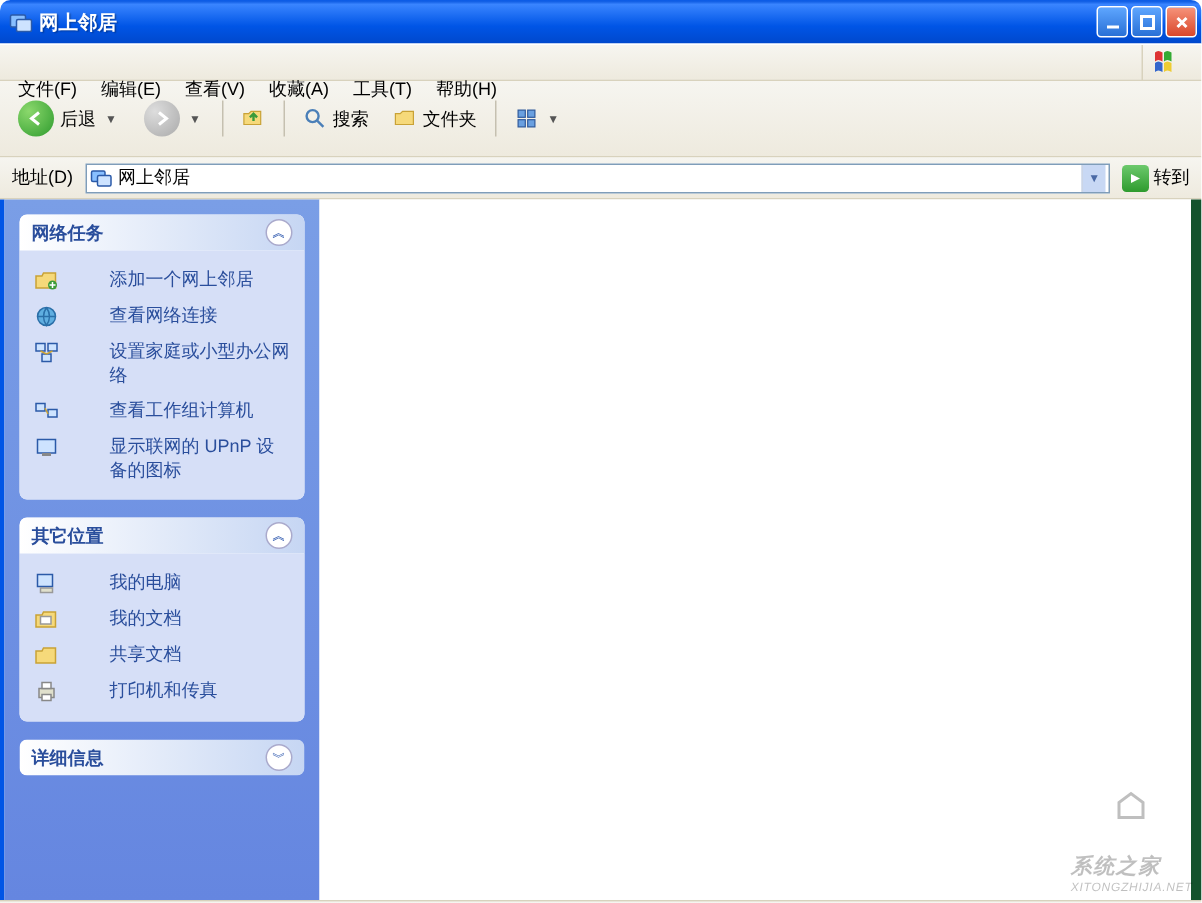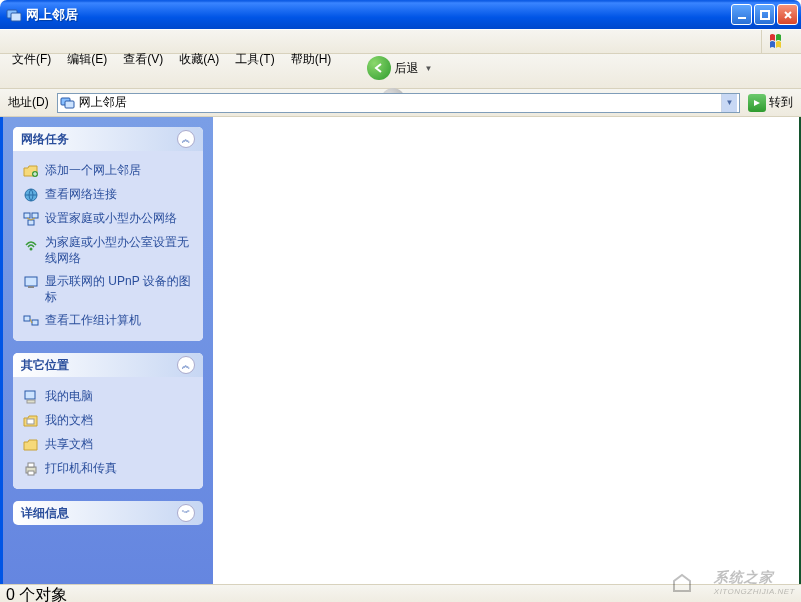--- a/index.html
+++ b/index.html
@@ -49,28 +49,27 @@
   display: flex;
   align-items: center;
   padding: 0 4px;
 }
 .menubar-items { display:flex;margin-top:36px; }
 .menu-item { padding: 3px 8px; cursor: pointer; }
 .winlogo { margin-left:auto; width:36px; height:24px; display:flex; align-items:center; justify-content:center; border-left:1px solid #d8d2bd; }
 
 
 .toolbar {
-  height: 35px;
+  height: 51px;
   background: linear-gradient(to bottom, #f6f5f0, #eeeade);
   border-bottom: 1px solid #d8d2bd;
   display: flex;
   align-items: center;
   padding: 0 6px;
   gap: 4px;
-  flex-direction: column;
 }
 .tb-btn {
   display: flex; align-items: center; gap: 4px;
   padding: 2px 6px; cursor: pointer;
   border-radius: 3px;
 }
 .tb-sep { width:1px; height:24px; background:#c5c0b0; margin:0 2px; }
 .tb-circle {
   width: 24px; height: 24px; border-radius: 50%;
   display:flex; align-items:center; justify-content:center;
@@ -96,21 +95,21 @@
 .addr-drop { width:16px; height:18px; border-left:1px solid #cbd5e6; background:#c8d8f4; display:flex; align-items:center; justify-content:center; font-size:8px; color:#4b6aa5; }
 .go-btn {
   display:flex; align-items:center; gap:3px; cursor:pointer; padding:0 4px;justify-content:center;
 }
 .go-arrow { width:18px; height:18px; background:linear-gradient(to bottom,#6cc96c,#2e9b2e); border-radius:3px; display:flex; align-items:center; justify-content:center; color:#fff; }
 
 
 .main-wrap {
   display:flex; height: calc(602px - 29px - 25px - 35px - 24px - 22px);
   border-left:3px solid #0055e6;
-  border-right:2px solid #14532d;
+  border-right:7px solid #14532d;
 }
 .sidebar {
   width: 210px;
   background: linear-gradient(to bottom,#7a9ee6,#6586e0);
   padding:10px;
   overflow-y:auto;
 }
 .content { flex:1; background:#fff; }
 
 .panel {
@@ -131,37 +130,37 @@
   display:flex; align-items:center; justify-content:center;
   color:#3a62b3; font-size:9px;
 }
 .panel-body { background:#d6dff7; padding:8px 10px; }
 .task-item {
   display:flex; gap:6px; padding:4px 0;
   cursor:pointer; color:#2a4e9c; font-size:12px;
   align-items:flex-start;
 }
 .task-icon { width:16px; height:16px; flex-shrink:0; display:flex; align-items:center; justify-content:center; }
-.task-label { line-height:1.3; }
+.task-label { line-height:1.3;margin-left:28px; }
 
 
 .statusbar {
   height:22px;
   background: linear-gradient(to bottom,#f6f5f0,#eeeade);
   border-top:1px solid #d8d2bd;
   display:flex; align-items:center; padding:0 6px;
   font-size:16px;
 }
 
 
 .watermark {
   position:absolute; right:6px; bottom:6px;
   font-size:12px; color:rgba(0,0,0,0.25);
   font-style:italic; letter-spacing:1px;
-  display:flex; align-items:center; gap:20px;
+  display:flex; align-items:center; gap:20px;flex-direction:column;
 }
 
 svg { display:block; }
 </style>
 </head>
 <body>
 
 <div class="titlebar">
   <div class="titlebar-icon">
     <svg width="16" height="16" viewBox="0 0 16 16">
@@ -325,45 +324,35 @@
                 <rect x="9" y="2" width="6" height="5" fill="#cde3ff" stroke="#2b5aa8"></rect>
                 <rect x="5" y="9" width="6" height="5" fill="#cde3ff" stroke="#2b5aa8"></rect>
                 <path d="M4 7 L8 9 M12 7 L8 9" stroke="#c9a236"></path>
               </svg>
             </span>
           <span class="task-label">设置家庭或小型办公网络</span>
         </div>
         <div class="task-item">
           <span class="task-icon">
               <svg width="16" height="16" viewBox="0 0 16 16">
-                <path d="M3 10 Q8 4 13 10" fill="none" stroke="#3a9b3a" stroke-width="1.5"></path>
-                <path d="M5 12 Q8 8 11 12" fill="none" stroke="#3a9b3a" stroke-width="1.5"></path>
-                <circle cx="8" cy="14" r="1.5" fill="#3a9b3a"></circle>
-              </svg>
-            </span>
-          <span class="task-label">为家庭或小型办公室设置无线网络</span>
-        </div>
-        <div class="task-item">
-          <span class="task-icon">
-              <svg width="16" height="16" viewBox="0 0 16 16">
-                <rect x="2" y="3" width="12" height="9" fill="#cde3ff" stroke="#2b5aa8"></rect>
-                <rect x="5" y="12" width="6" height="2" fill="#888"></rect>
-              </svg>
-            </span>
-          <span class="task-label">显示联网的 UPnP 设备的图标</span>
-        </div>
-        <div class="task-item">
-          <span class="task-icon">
-              <svg width="16" height="16" viewBox="0 0 16 16">
                 <rect x="1" y="3" width="6" height="5" fill="#cde3ff" stroke="#2b5aa8"></rect>
                 <rect x="9" y="7" width="6" height="5" fill="#cde3ff" stroke="#2b5aa8"></rect>
                 <path d="M7 6 L9 10" stroke="#c9a236"></path>
               </svg>
             </span>
           <span class="task-label">查看工作组计算机</span>
+        </div>
+        <div class="task-item">
+          <span class="task-icon">
+              <svg width="16" height="16" viewBox="0 0 16 16">
+                <rect x="2" y="3" width="12" height="9" fill="#cde3ff" stroke="#2b5aa8"></rect>
+                <rect x="5" y="12" width="6" height="2" fill="#888"></rect>
+              </svg>
+            </span>
+          <span class="task-label">显示联网的 UPnP 设备的图标</span>
         </div>
       </div>
     </div>
 
     <div class="panel">
       <div class="panel-header">
         <div class="panel-title">其它位置</div>
         <div class="panel-chevron">︽</div>
       </div>
       <div class="panel-body">

